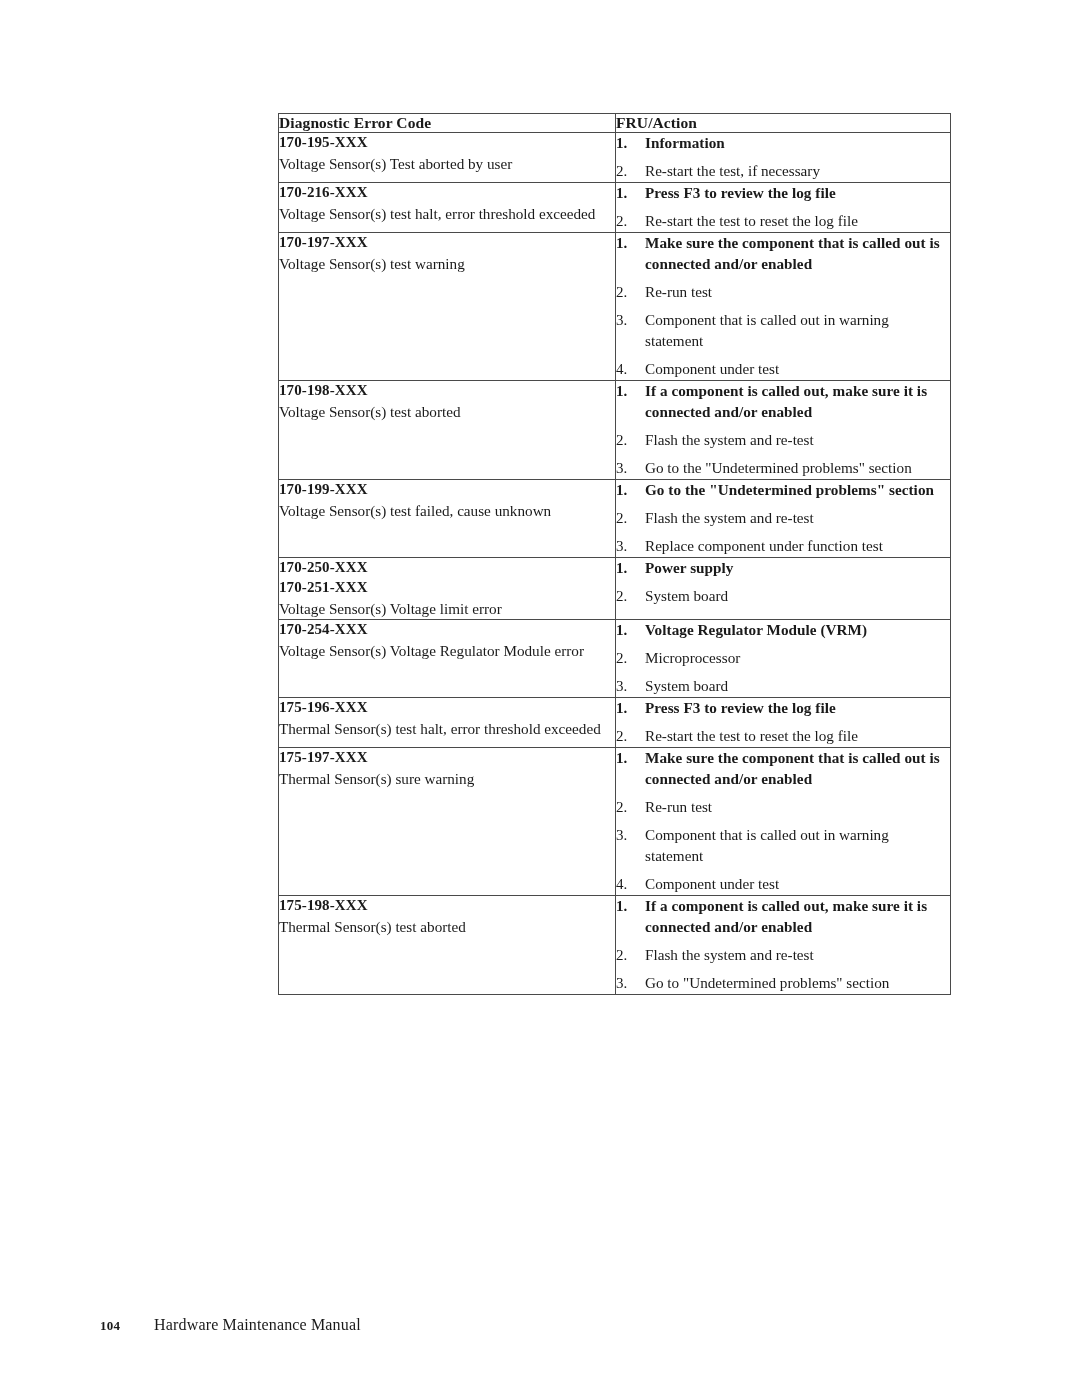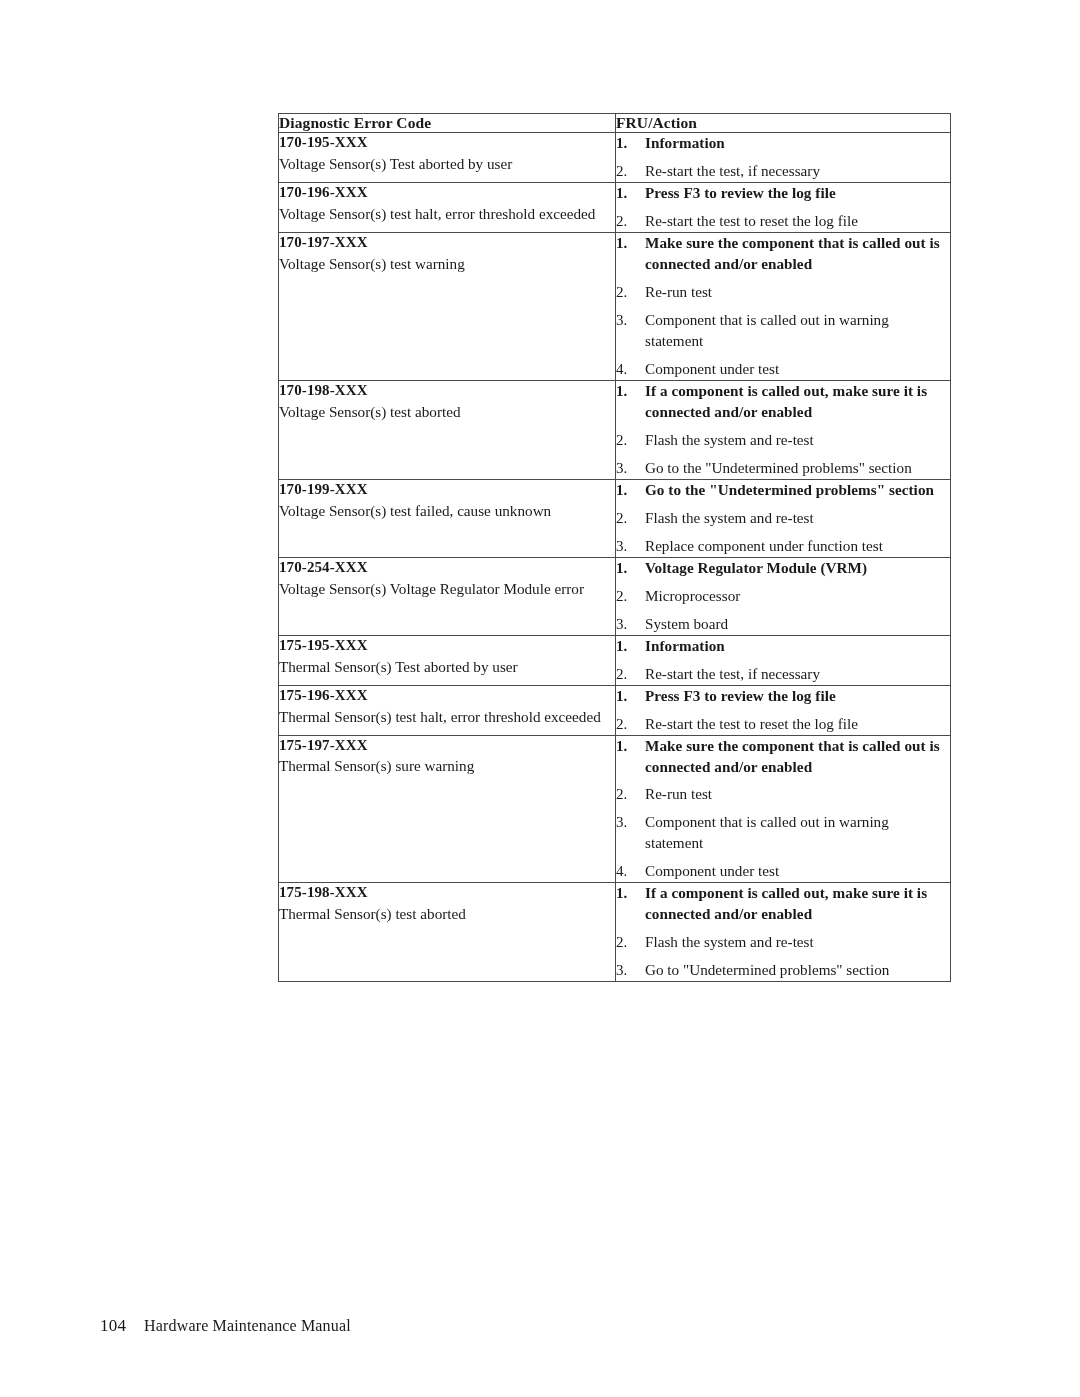--- a/index.html
+++ b/index.html
@@ -109,27 +109,27 @@
 
   
   .footer {
     position: absolute;
     left: 100px;
     top: 1316px;
     display: flex;
     align-items: baseline;
   }
   .footer .pageno {
-    font-weight: normal;
-    font-size: 17px;
+    font-weight: bold;
+    font-size: 13px;
     letter-spacing: 0.2px;
   }
   .footer .manual {
     font-size: 16px;
-    margin-left: 18px;
+    margin-left: 34px;
     letter-spacing: 0.15px;
   }
 </style>
 </head>
 <body>
 
 <div class="page">
 
   <div class="table-wrap">
     <table class="fru">
@@ -151,21 +151,21 @@
             </td>
             <td class="action-cell">
               <ol class="actions">
                 <li class="bold"><span class="num">1.</span><span>Information</span></li>
                 <li><span class="num">2.</span><span>Re-start the test, if necessary</span></li>
               </ol>
             </td>
           </tr>
           <tr>
             <td class="code-cell">
-              <div class="code-id">170-196-XXX</div>
+              <div class="code-id">170-216-XXX</div>
               <div class="code-desc">Voltage Sensor(s) test halt, error threshold exceeded</div>
             </td>
             <td class="action-cell">
               <ol class="actions">
                 <li class="bold"><span class="num">1.</span><span>Press F3 to review the log file</span></li>
                 <li><span class="num">2.</span><span>Re-start the test to reset the log file</span></li>
               </ol>
             </td>
           </tr>
           <tr>
@@ -203,40 +203,41 @@
             <td class="action-cell">
               <ol class="actions">
                 <li class="bold"><span class="num">1.</span><span>Go to the "Undetermined problems" section</span></li>
                 <li><span class="num">2.</span><span>Flash the system and re-test</span></li>
                 <li><span class="num">3.</span><span>Replace component under function test</span></li>
               </ol>
             </td>
           </tr>
           <tr>
             <td class="code-cell">
+              <div class="code-id">170-250-XXX</div>
+              <div class="code-id">170-251-XXX</div>
+              <div class="code-desc">Voltage Sensor(s) Voltage limit error</div>
+            </td>
+            <td class="action-cell">
+              <ol class="actions">
+                <li class="bold"><span class="num">1.</span><span>Power supply</span></li>
+                <li><span class="num">2.</span><span>System board</span></li>
+              </ol>
+            </td>
+          </tr>
+          <tr>
+            <td class="code-cell">
               <div class="code-id">170-254-XXX</div>
               <div class="code-desc">Voltage Sensor(s) Voltage Regulator Module error</div>
             </td>
             <td class="action-cell">
               <ol class="actions">
                 <li class="bold"><span class="num">1.</span><span>Voltage Regulator Module (VRM)</span></li>
                 <li><span class="num">2.</span><span>Microprocessor</span></li>
                 <li><span class="num">3.</span><span>System board</span></li>
-              </ol>
-            </td>
-          </tr>
-          <tr>
-            <td class="code-cell">
-              <div class="code-id">175-195-XXX</div>
-              <div class="code-desc">Thermal Sensor(s) Test aborted by user</div>
-            </td>
-            <td class="action-cell">
-              <ol class="actions">
-                <li class="bold"><span class="num">1.</span><span>Information</span></li>
-                <li><span class="num">2.</span><span>Re-start the test, if necessary</span></li>
               </ol>
             </td>
           </tr>
           <tr>
             <td class="code-cell">
               <div class="code-id">175-196-XXX</div>
               <div class="code-desc">Thermal Sensor(s) test halt, error threshold exceeded</div>
             </td>
             <td class="action-cell">
               <ol class="actions">

